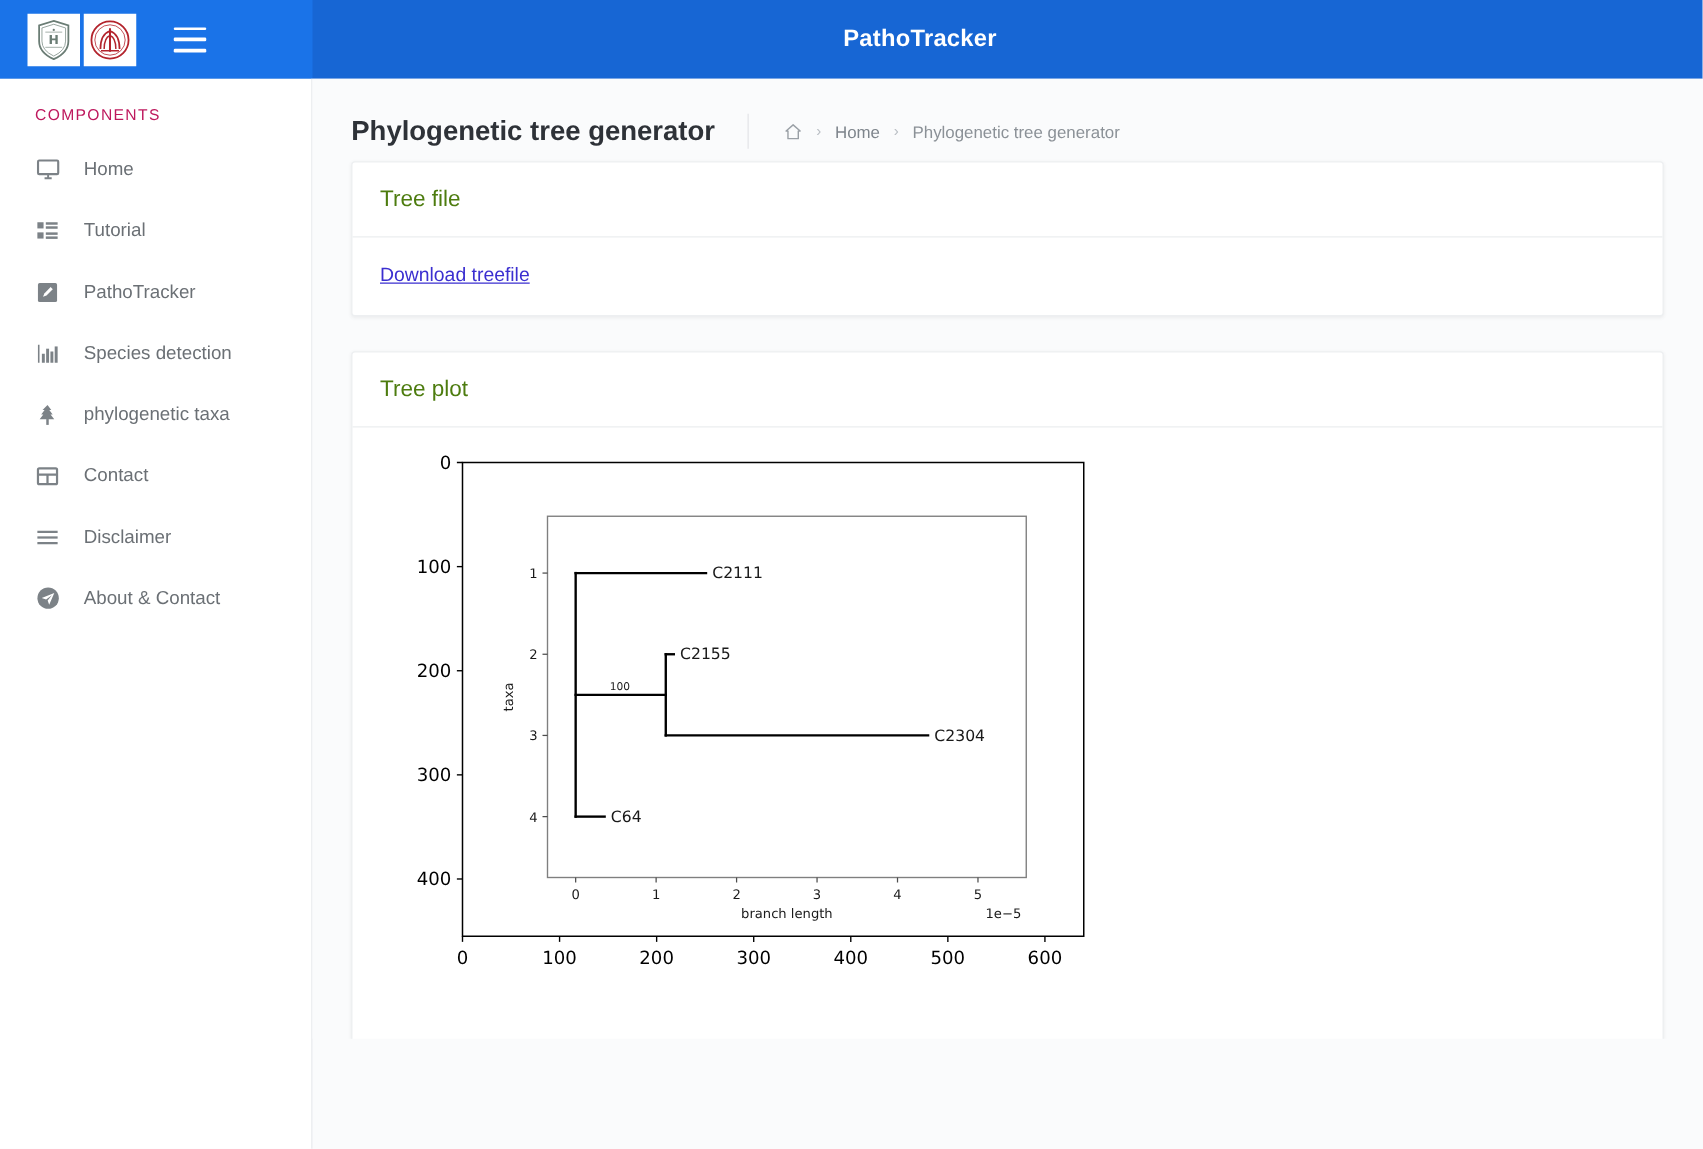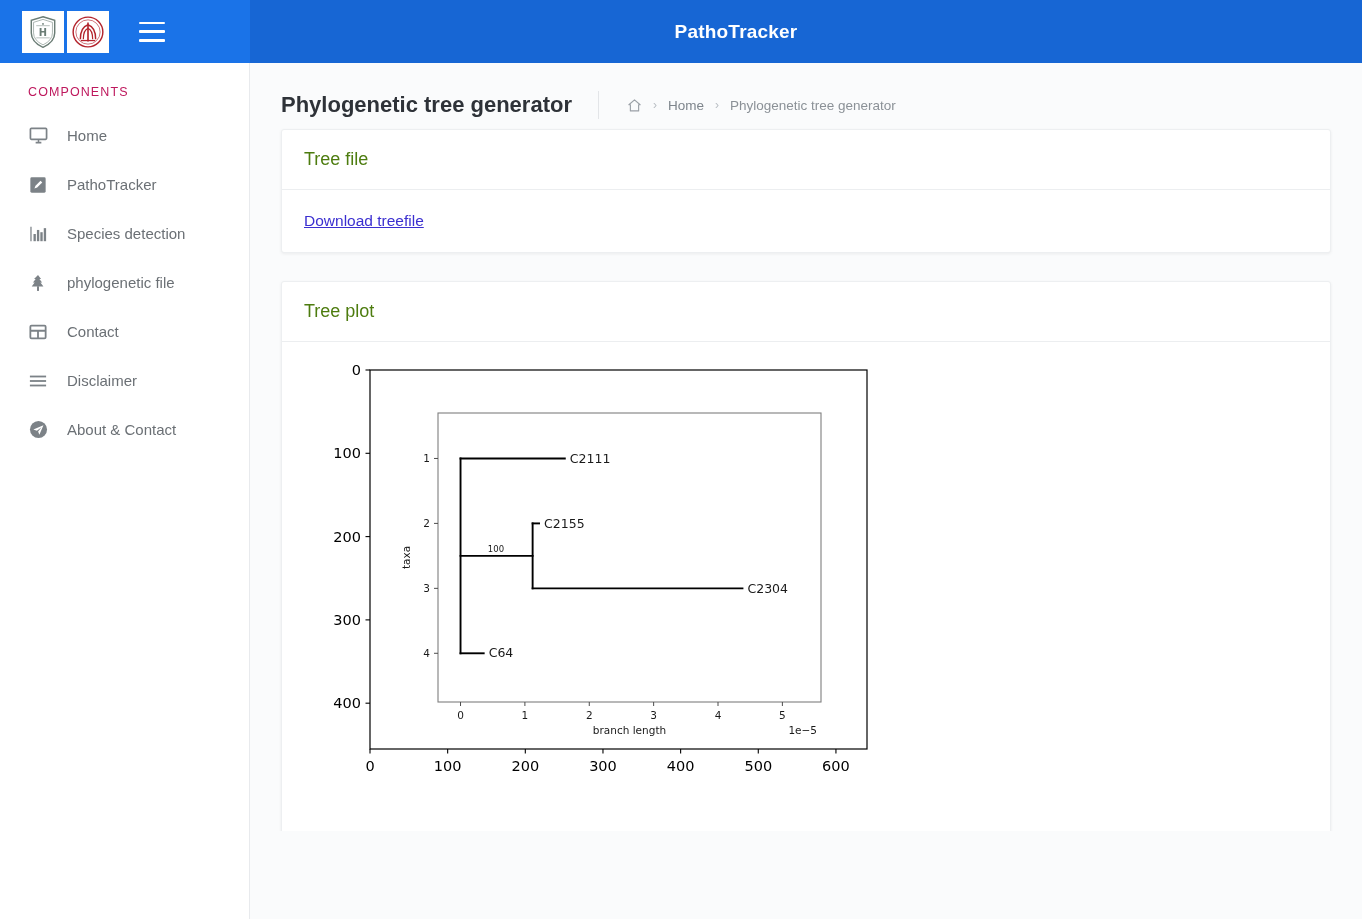--- a/index.html
+++ b/index.html
@@ -186,20 +186,33 @@
   <div class="side-item">
     <span class="side-ico">
       <svg width="19" height="19" viewBox="0 0 20 20">
           <rect x="1.5" y="2.5" width="17" height="11.5" rx="1" fill="none" stroke="currentColor" stroke-width="1.8"></rect>
           <path d="M7 17.5h6M10 14v3.5" stroke="currentColor" stroke-width="1.6"></path>
         </svg>
     </span>
     <span>Home</span>
   </div>
 
+  <div class="side-item">
+    <span class="side-ico">
+      <svg width="18" height="18" viewBox="0 0 20 20">
+          <rect x="1" y="2" width="5.5" height="5.5" fill="currentColor"></rect>
+          <rect x="1" y="11" width="5.5" height="5.5" fill="currentColor"></rect>
+          <rect x="8.5" y="2" width="10.5" height="2.2" fill="currentColor"></rect>
+          <rect x="8.5" y="5.6" width="10.5" height="2.2" fill="currentColor"></rect>
+          <rect x="8.5" y="11" width="10.5" height="2.2" fill="currentColor"></rect>
+          <rect x="8.5" y="14.6" width="10.5" height="2.2" fill="currentColor"></rect>
+        </svg>
+    </span>
+    <span>Tutorial</span>
+  </div>
 
   <div class="side-item">
     <span class="side-ico">
       <svg width="18" height="18" viewBox="0 0 20 20">
           <rect x="1.5" y="1.5" width="17" height="17" rx="1.5" fill="currentColor"></rect>
           <path d="M6 13.8l1.2-3 5.6-5.6 1.9 1.9-5.6 5.6z" fill="#ffffff"></path>
         </svg>
     </span>
     <span>PathoTracker</span>
   </div>
@@ -217,21 +230,21 @@
     <span>Species detection</span>
   </div>
 
   <div class="side-item">
     <span class="side-ico">
       <svg width="18" height="18" viewBox="0 0 20 20">
           <path d="M10 1.2l3.4 4.4h-1.8l3 3.9h-1.9l3.3 4.3H3l3.3-4.3H4.4l3-3.9H5.6z" fill="currentColor"></path>
           <rect x="8.9" y="13.6" width="2.2" height="5.2" fill="currentColor"></rect>
         </svg>
     </span>
-    <span>phylogenetic file</span>
+    <span>phylogenetic taxa</span>
   </div>
 
   <div class="side-item">
     <span class="side-ico">
       <svg width="18" height="18" viewBox="0 0 20 20">
           <rect x="1.5" y="3" width="17" height="14" rx="1.3" fill="none" stroke="currentColor" stroke-width="2"></rect>
           <path d="M1.5 8.6h17M10 8.6V17" stroke="currentColor" stroke-width="2"></path>
         </svg>
     </span>
     <span>Contact</span>

